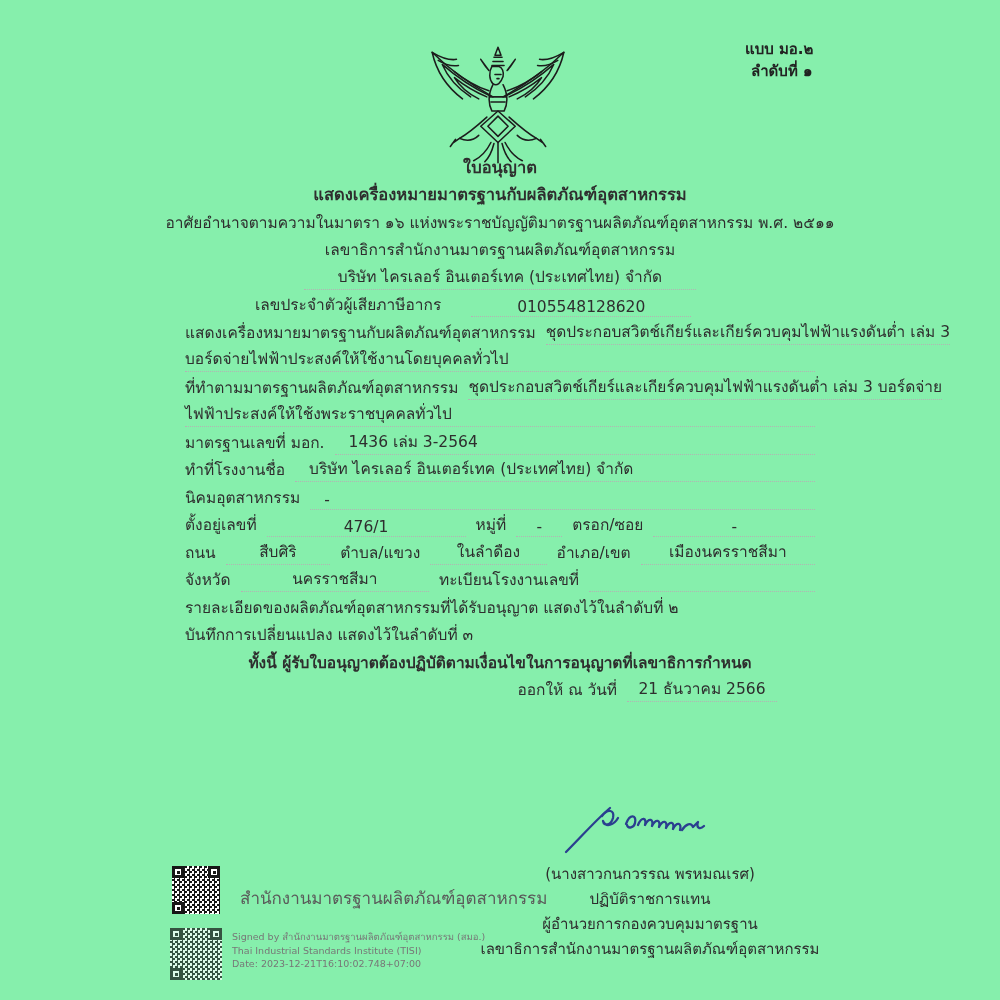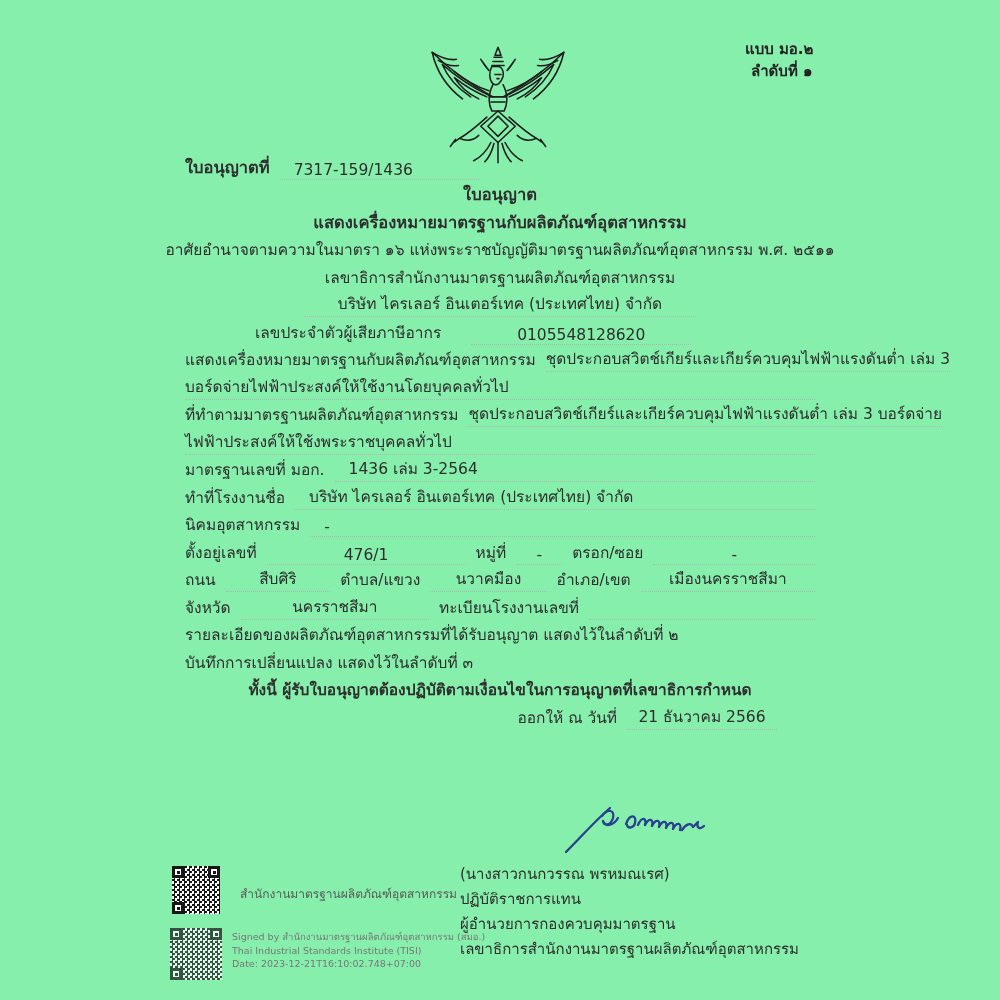--- a/index.html
+++ b/index.html
@@ -25,32 +25,32 @@
   .val { margin-left:10px; }
   .val.left { text-align:left; padding-left:14px; }
   .val.ctr { text-align:center; }
   .midlbl { flex:0 0 auto; padding:0 10px; }
   .indent70 { margin-left:70px; }
   .contline { width:100%; }
   .issued-row { justify-content:flex-end; padding-right:38px; }
   .issued-row .val { width:150px; text-align:center; }
 
   
-  .sig-block { position:absolute; left:460px; top:800px; width:380px; text-align:left; font-size:15px; line-height:25px; }
+  .sig-block { position:absolute; left:460px; top:800px; width:380px; text-align:center; font-size:15px; line-height:25px; }
   .sig-svg { display:block; margin:0 auto -2px auto; }
   .sig-name { margin-top:6px; }
 
   
   .qr { position:absolute; background:conic-gradient(#161616 25%, #ffffff 0 50%, #161616 0 75%, #ffffff 0); background-size:5px 5px; }
   .qr .f { position:absolute; width:12px; height:12px; border:3px solid #161616; background:#fff; box-sizing:border-box; }
   .qr .f::after { content:""; position:absolute; inset:1.5px; background:#161616; }
   .f.tl { top:0; left:0; } .f.tr { top:0; right:0; } .f.bl { bottom:0; left:0; }
   .qr1 { left:172px; top:866px; width:48px; height:48px; }
   .qr2 { left:170px; top:928px; width:52px; height:52px; filter:opacity(0.72); }
-  .qr1-caption { position:absolute; left:240px; top:884px; font-size:12px; color:#5a5a5a; }
+  .qr1-caption { position:absolute; left:240px; top:884px; font-size:17px; color:#5a5a5a; }
   .qr2-text { position:absolute; left:232px; top:930px; font-size:9.5px; color:#777; line-height:13.5px; }
   .qr2-number { position:absolute; left:168px; top:1008px; width:58px; text-align:center; font-size:17px; color:#444; }
 </style>
 </head>
 <body>
 
 <div class="page">
 
   <div class="form-code">
     <div>แบบ มอ.๒</div>
@@ -86,24 +86,20 @@
     <path d="M64 70 C54 79 46 86 37 91 C44 94 51 93 56 88"></path>
     <path d="M86 70 C96 79 104 86 113 91 C106 94 99 93 94 88"></path>
     <path d="M37 91 L30 96 M33 92 L28 99 M113 91 L120 96 M117 92 L122 99"></path>
 
     <path d="M68 95 C64 103 59 109 51 113 M75 95 L75 115 M82 95 C86 103 91 109 99 113"></path>
     <path d="M71 96 C69 104 66 110 62 114 M79 96 C81 104 84 110 88 114"></path>
   </svg>
 
   <div class="content">
 
-    <div class="line">
-      <span class="lbl b big">ใบอนุญาตที่</span>
-      <span class="val left dot" style="width:185px;">7317-159/1436</span>
-    </div>
 
     <div class="line center b big">
         <span>ใบอนุญาต</span>
       </div>
     <div class="line center b big">
         <span>แสดงเครื่องหมายมาตรฐานกับผลิตภัณฑ์อุตสาหกรรม</span>
       </div>
     <div class="line center">
         <span>อาศัยอำนาจตามความในมาตรา ๑๖ แห่งพระราชบัญญัติมาตรฐานผลิตภัณฑ์อุตสาหกรรม พ.ศ. ๒๕๑๑</span>
       </div>
@@ -156,21 +152,21 @@
       <span class="midlbl">หมู่ที่</span>
       <span class="val ctr dot" style="width:46px; margin-left:0;">-</span>
       <span class="midlbl">ตรอก/ซอย</span>
       <span class="val ctr dot" style="flex:1.3; margin-left:0;">-</span>
     </div>
 
     <div class="line">
       <span class="lbl">ถนน</span>
       <span class="val ctr dot" style="flex:0.9;">สืบศิริ</span>
       <span class="midlbl">ตำบล/แขวง</span>
-      <span class="val ctr dot" style="flex:1.0; margin-left:0;">นวาคมือง</span>
+      <span class="val ctr dot" style="flex:1.0; margin-left:0;">ในลำดือง</span>
       <span class="midlbl">อำเภอ/เขต</span>
       <span class="val ctr dot" style="flex:1.5; margin-left:0;">เมืองนครราชสีมา</span>
     </div>
 
     <div class="line">
       <span class="lbl">จังหวัด</span>
       <span class="val ctr dot" style="flex:1;">นครราชสีมา</span>
       <span class="midlbl">ทะเบียนโรงงานเลขที่</span>
       <span class="val ctr dot" style="flex:1.2; margin-left:0;"></span>
     </div>

